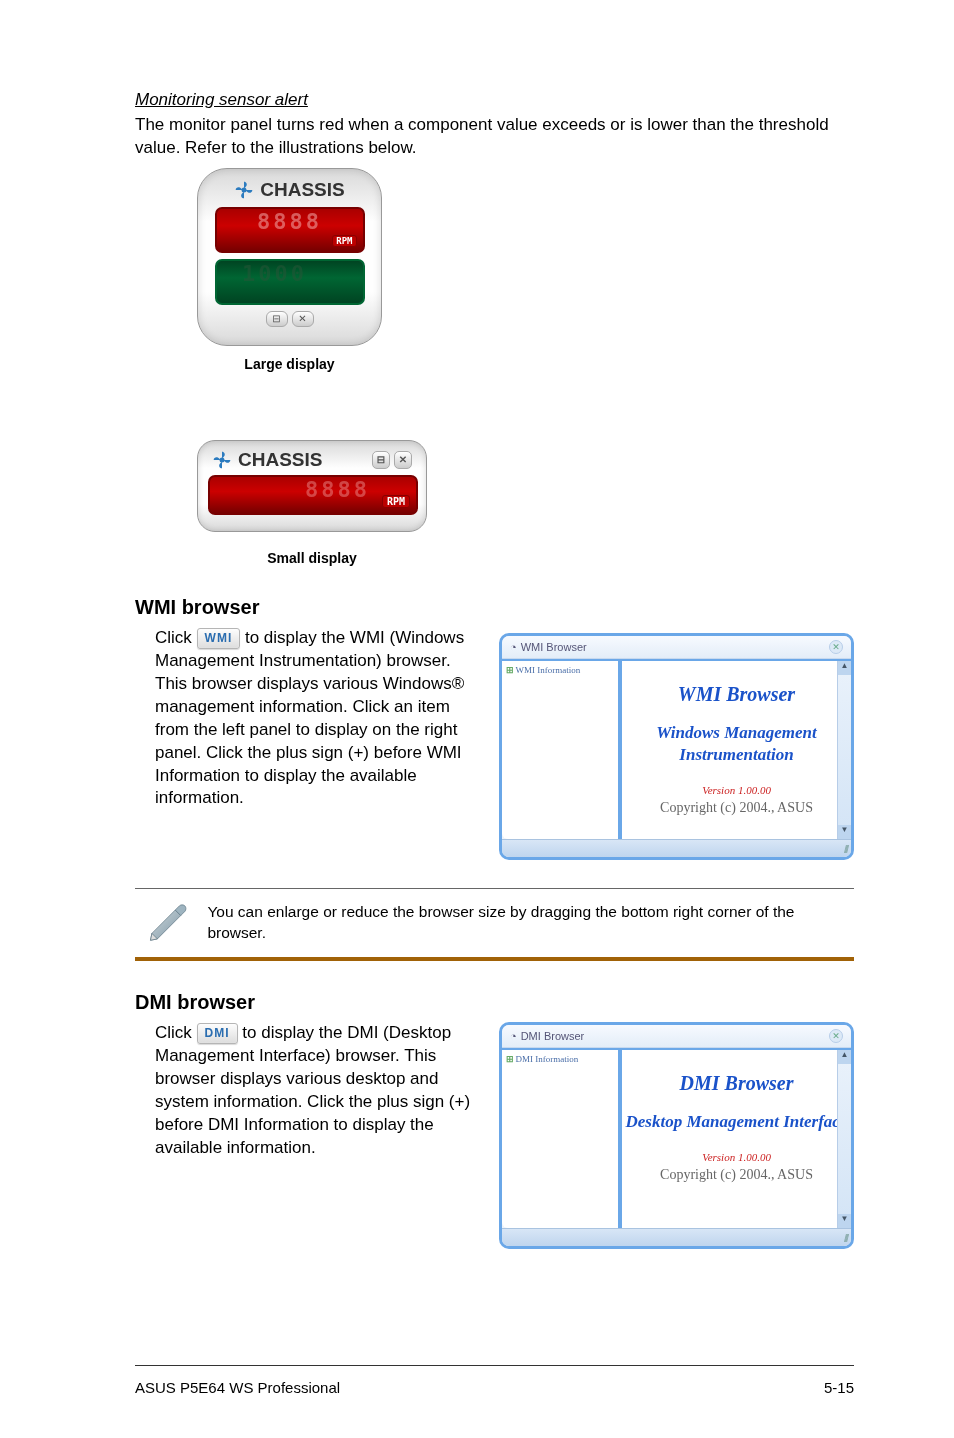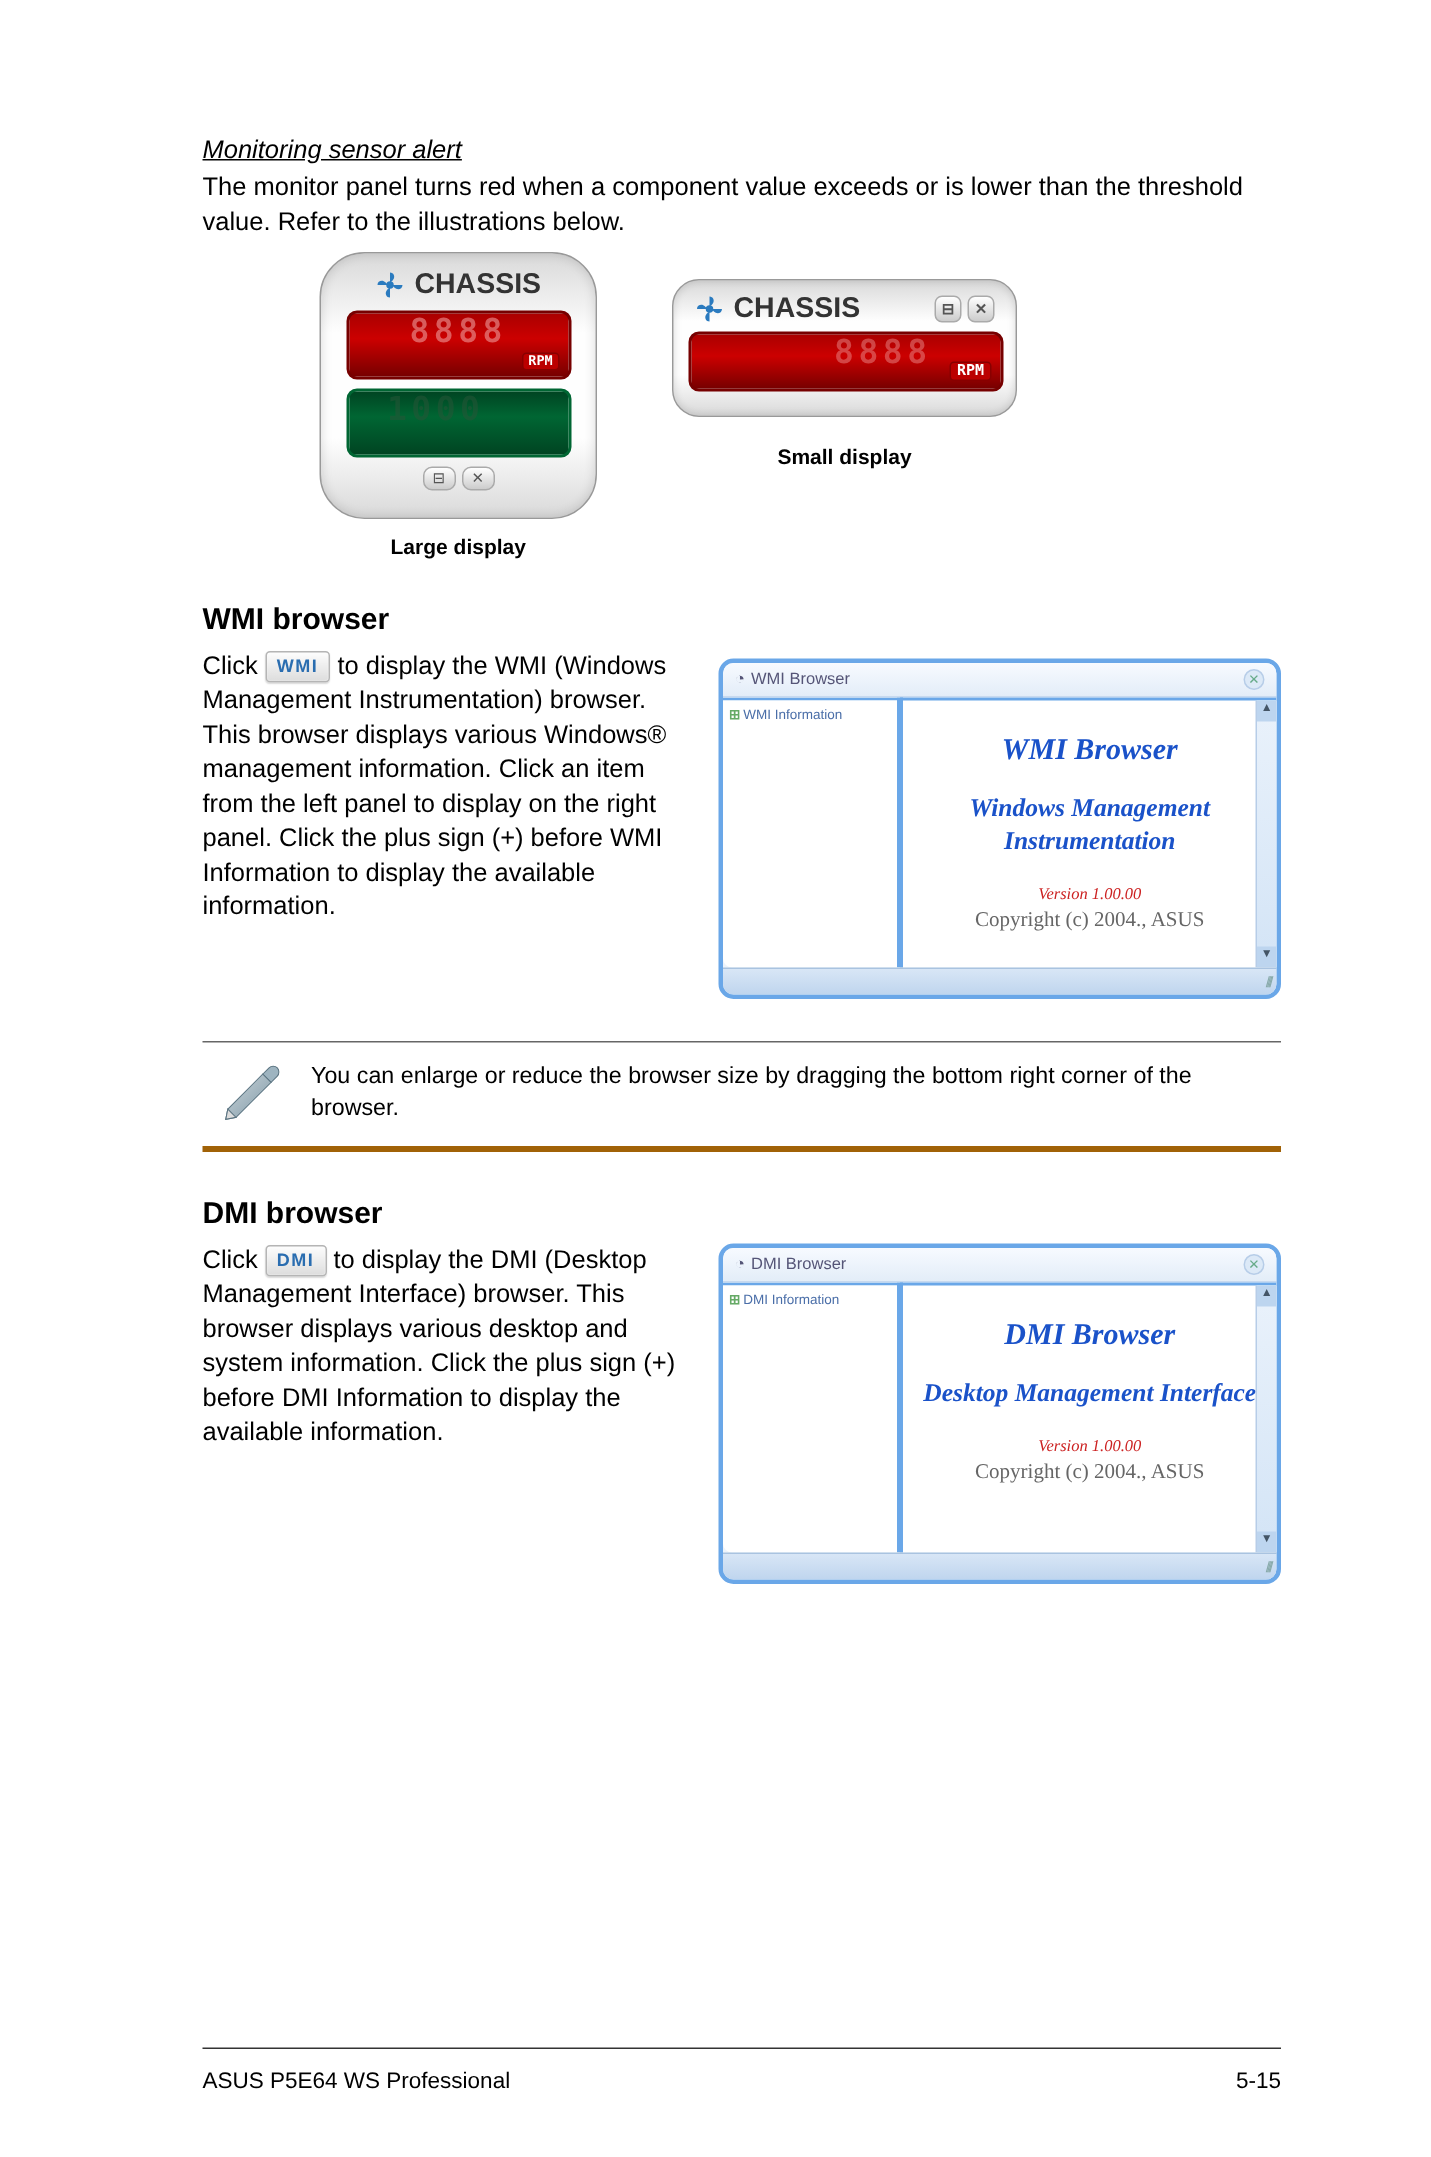--- a/index.html
+++ b/index.html
@@ -36,28 +36,28 @@
   .mini-icons { display:flex; gap:4px; }
   .mini-ico { width:18px; height:18px; border-radius:5px; background:linear-gradient(#fff,#ccc); border:1px solid #aaa; font-size:10px; display:flex; align-items:center; justify-content:center; color:#555; }
 
   .caption { font-size: 14px; font-weight: bold; text-align: center; margin-top: 10px; }
 
   h3.section { font-size: 20px; font-weight: bold; margin: 30px 0 8px 0; }
 
   .inline-btn { display: inline-block; vertical-align: middle; background: linear-gradient(#fdfdfd,#ddd); border: 1px solid #b5b5b5; border-radius: 3px; padding: 1px 7px 2px 7px; font-weight: bold; font-size: 12px; color: #2a6db0; letter-spacing: 1px; box-shadow: inset 0 0 1px #fff, 0 1px 1px rgba(0,0,0,.15); }
 
   .two-col { display: flex; gap: 24px; align-items: flex-start; }
-  .col-text { flex: 0 0 320px; font-size: 17px; line-height: 1.35; }
+  .col-text { flex: 0 0 320px; font-size: 17px; line-height: 1.35; margin-left: 20px; }
 
   
   .mock-window { width: 390px; border: 3px solid #6aa7e8; border-radius: 10px; background: #eef4fb; overflow: hidden; }
   .mock-titlebar { display: flex; align-items: center; justify-content: space-between; padding: 4px 8px; font-size: 11px; color: #557; background: linear-gradient(#f7faff,#e3edf8); border-bottom: 1px solid #c7d9ef; }
   .mock-close { width: 14px; height: 14px; border-radius: 50%; background: #dce9f7; border:1px solid #b7cde8; font-size:9px; color:#6a8; display:flex; align-items:center; justify-content:center; }
   .mock-body { display: flex; height: 180px; }
-  .mock-tree { width: 118px; background: #fff; border: 2px solid #6aa7e8; border-left: none; border-bottom: none; border-radius: 0 0 0 6px; font-size: 9px; color: #4a6ea8; padding: 4px 4px; overflow:hidden; position:relative; }
+  .mock-tree { width: 118px; background: #fff; border: 2px solid #6aa7e8; border-left: none; border-bottom: none; border-radius: 0 0 0 6px; font-size: 9px; color: #4a6ea8; padding: 4px 4px; overflow:hidden; position:relative;font-family:Liberation Serif, serif; }
   .mock-tree .node { white-space: nowrap; }
   .mock-tree .plus { color:#6a6; font-weight:bold; margin-right:2px; }
   .mock-content { flex: 1; background: #fff; border: 2px solid #6aa7e8; border-right: none; border-bottom: none; position: relative; display: flex; flex-direction: column; align-items: center; justify-content: flex-start; padding-top: 22px; overflow:hidden; }
   .mock-h1 { font-family: 'Comic Sans MS', cursive; font-style: italic; color: #1a52c9; font-weight: bold; font-size: 20px; }
   .mock-h2 { font-family: 'Comic Sans MS', cursive; font-style: italic; color: #1a52c9; font-weight: bold; font-size: 17px; text-align: center; margin-top: 16px; line-height: 1.3; }
   .mock-ver { font-family: cursive; font-style: italic; font-weight: normal; color: #c22; font-size: 11px; margin-top: 18px; }
   .mock-copy { font-family: cursive; color: #666; font-size: 14px; margin-top: 4px; }
   .mock-scroll { position:absolute; right:0; top:0; bottom:0; width:14px; background:linear-gradient(#eaf2fb,#d3e4f6); border-left:1px solid #b7cde8; }
   .mock-scroll .arrow { height:14px; background:#bdd5ef; font-size:8px; text-align:center; color:#456; }
   .mock-footer { height: 18px; background: linear-gradient(#d8e6f6,#bfd5ee); border-top:1px solid #a9c3e0; }
@@ -73,21 +73,21 @@
 </style>
 </head>
 <body>
 
 <div class="page">
 
   <div>
     <div class="subhead">Monitoring sensor alert</div>
     <div class="body-text">The monitor panel turns red when a component value exceeds or is lower than the threshold value. Refer to the illustrations below.</div>
 
-    <div class="row" style="margin-left: 78px; margin-top: 8px;">
+    <div class="row" style="margin-left: 62px; margin-top: 8px; flex-direction: column;">
       <div>
         <div class="panel-large">
           <div class="title-row">
             <span class="fan-icon">
               <svg viewBox="0 0 24 24">
                   <g fill="#2b7bbf">
                     <circle cx="12" cy="12" r="3"></circle>
                     <path d="M12 2c3 0 4 3 3 5s-3 3-3 3V2zM12 22c-3 0-4-3-3-5s3-3 3-3v8zM2 12c0-3 3-4 5-3s3 3 3 3H2zM22 12c0 3-3 4-5 3s-3-3-3-3h8z"></path>
                   </g>
                 </svg>

